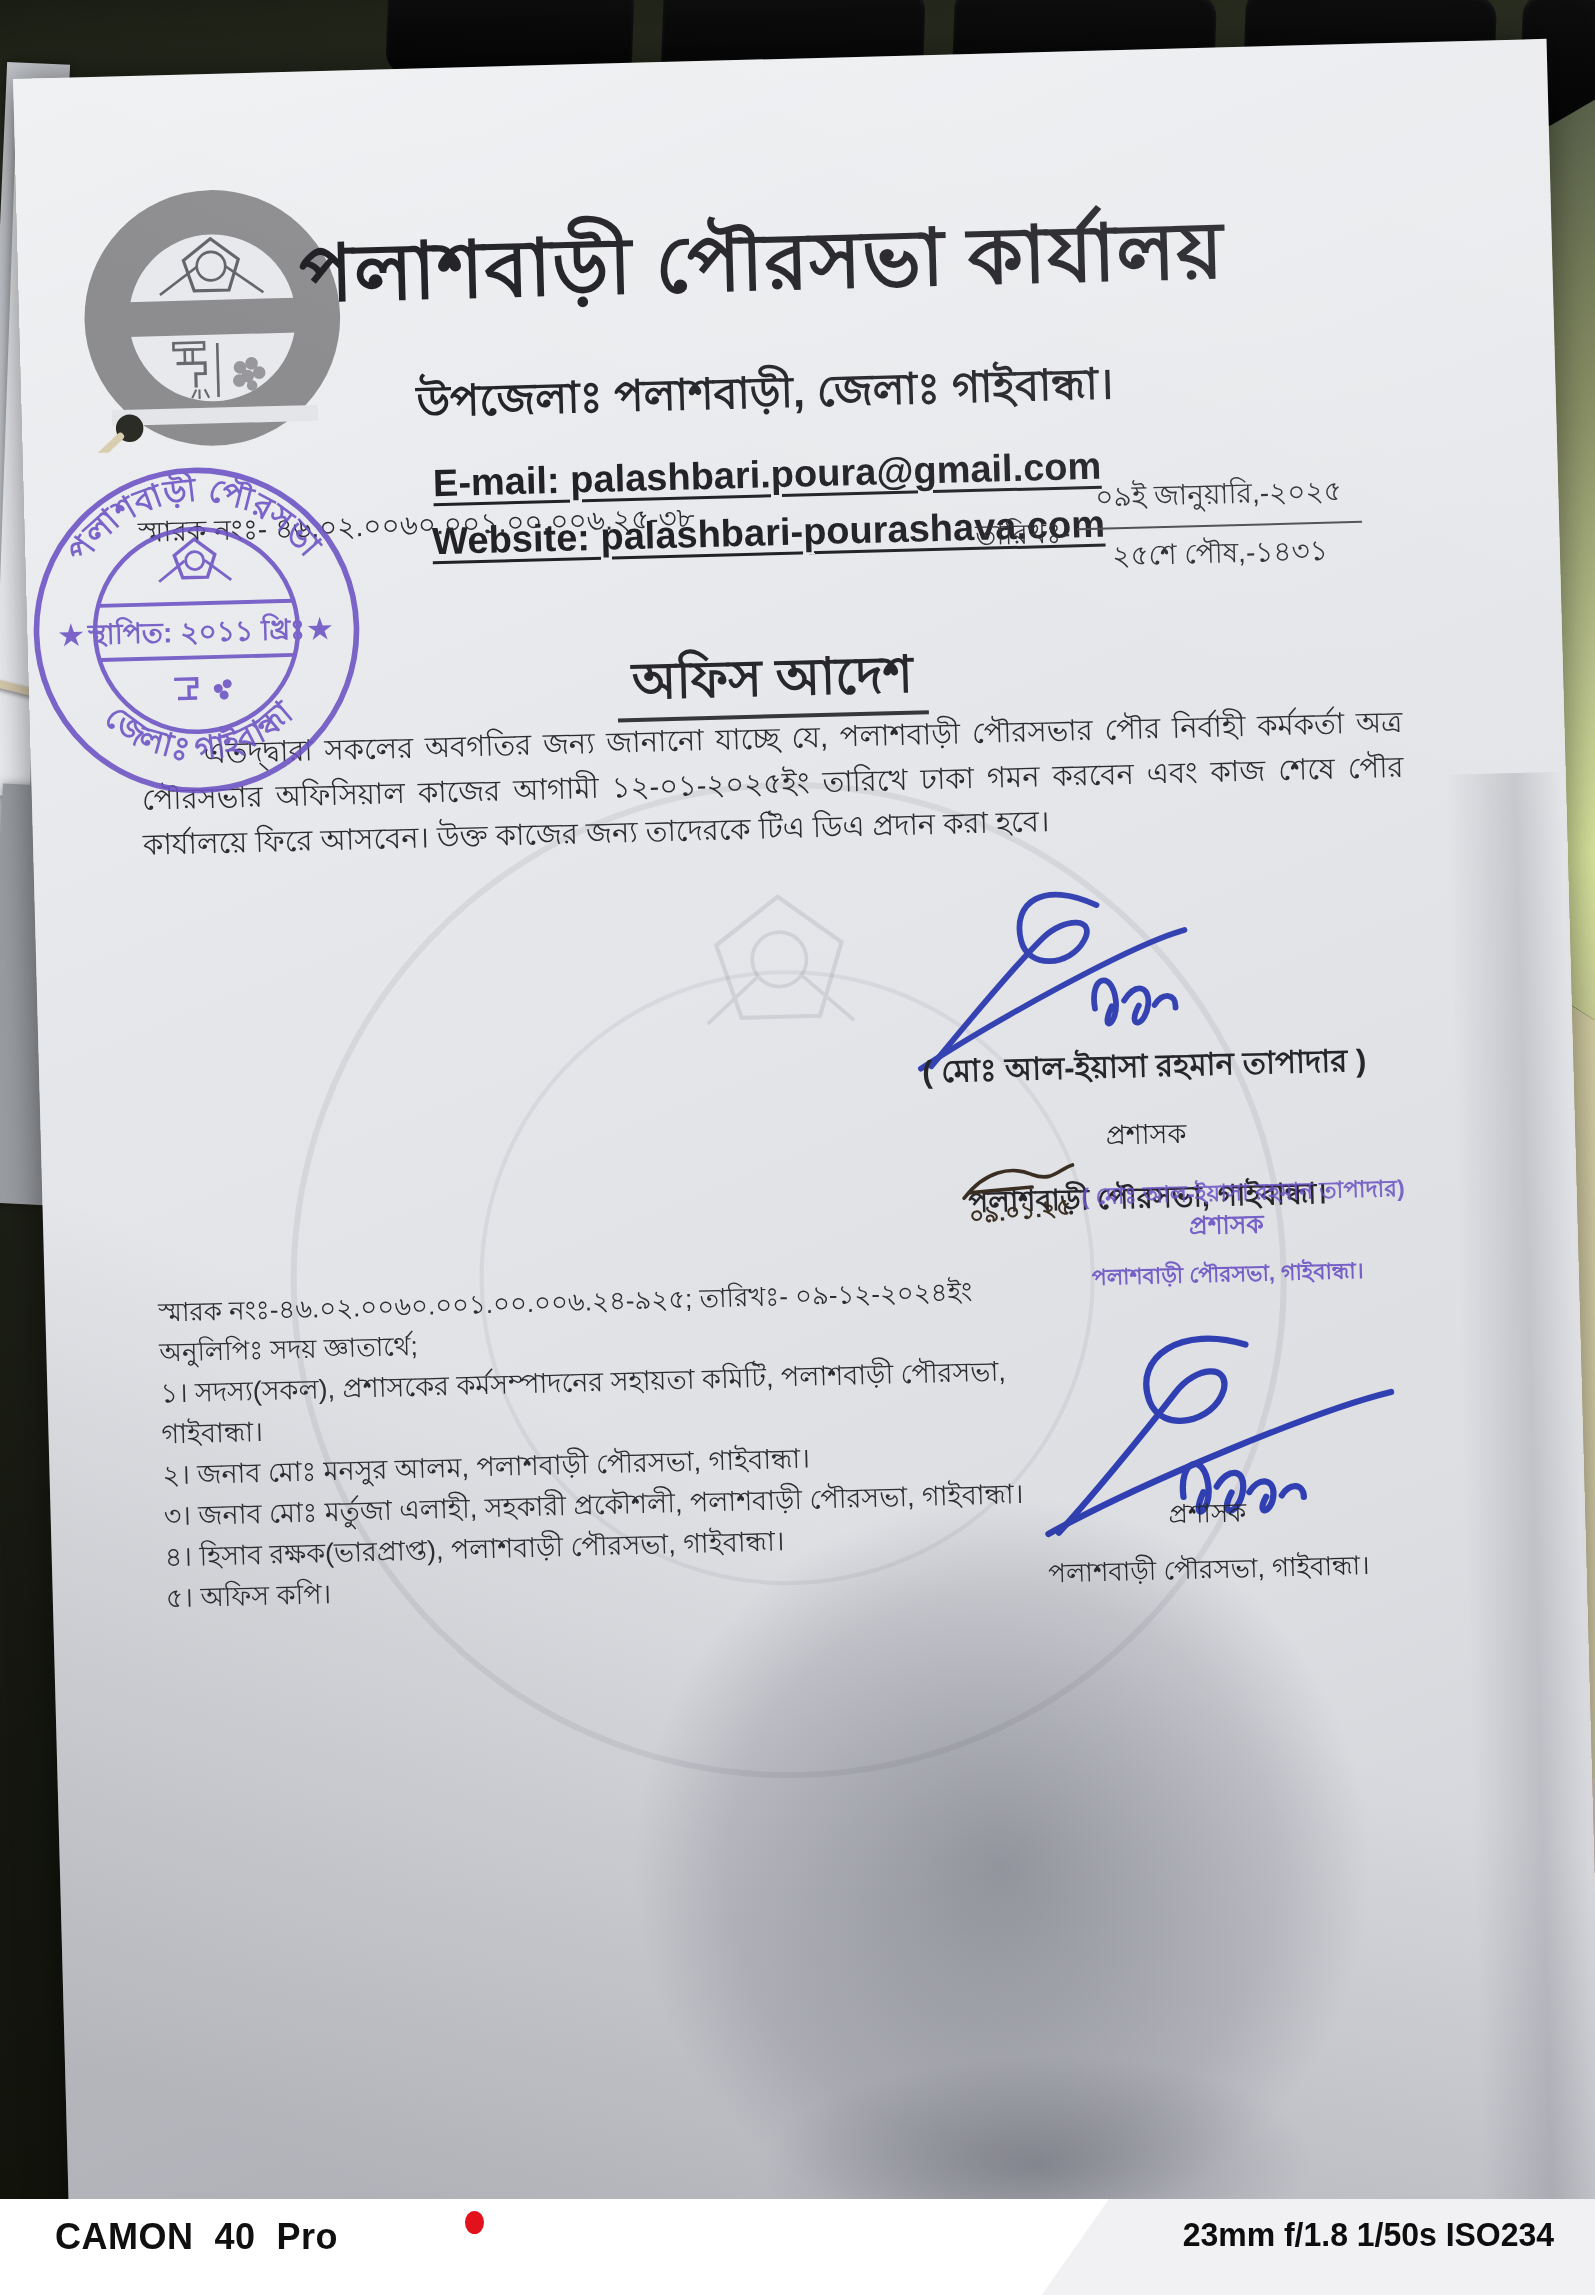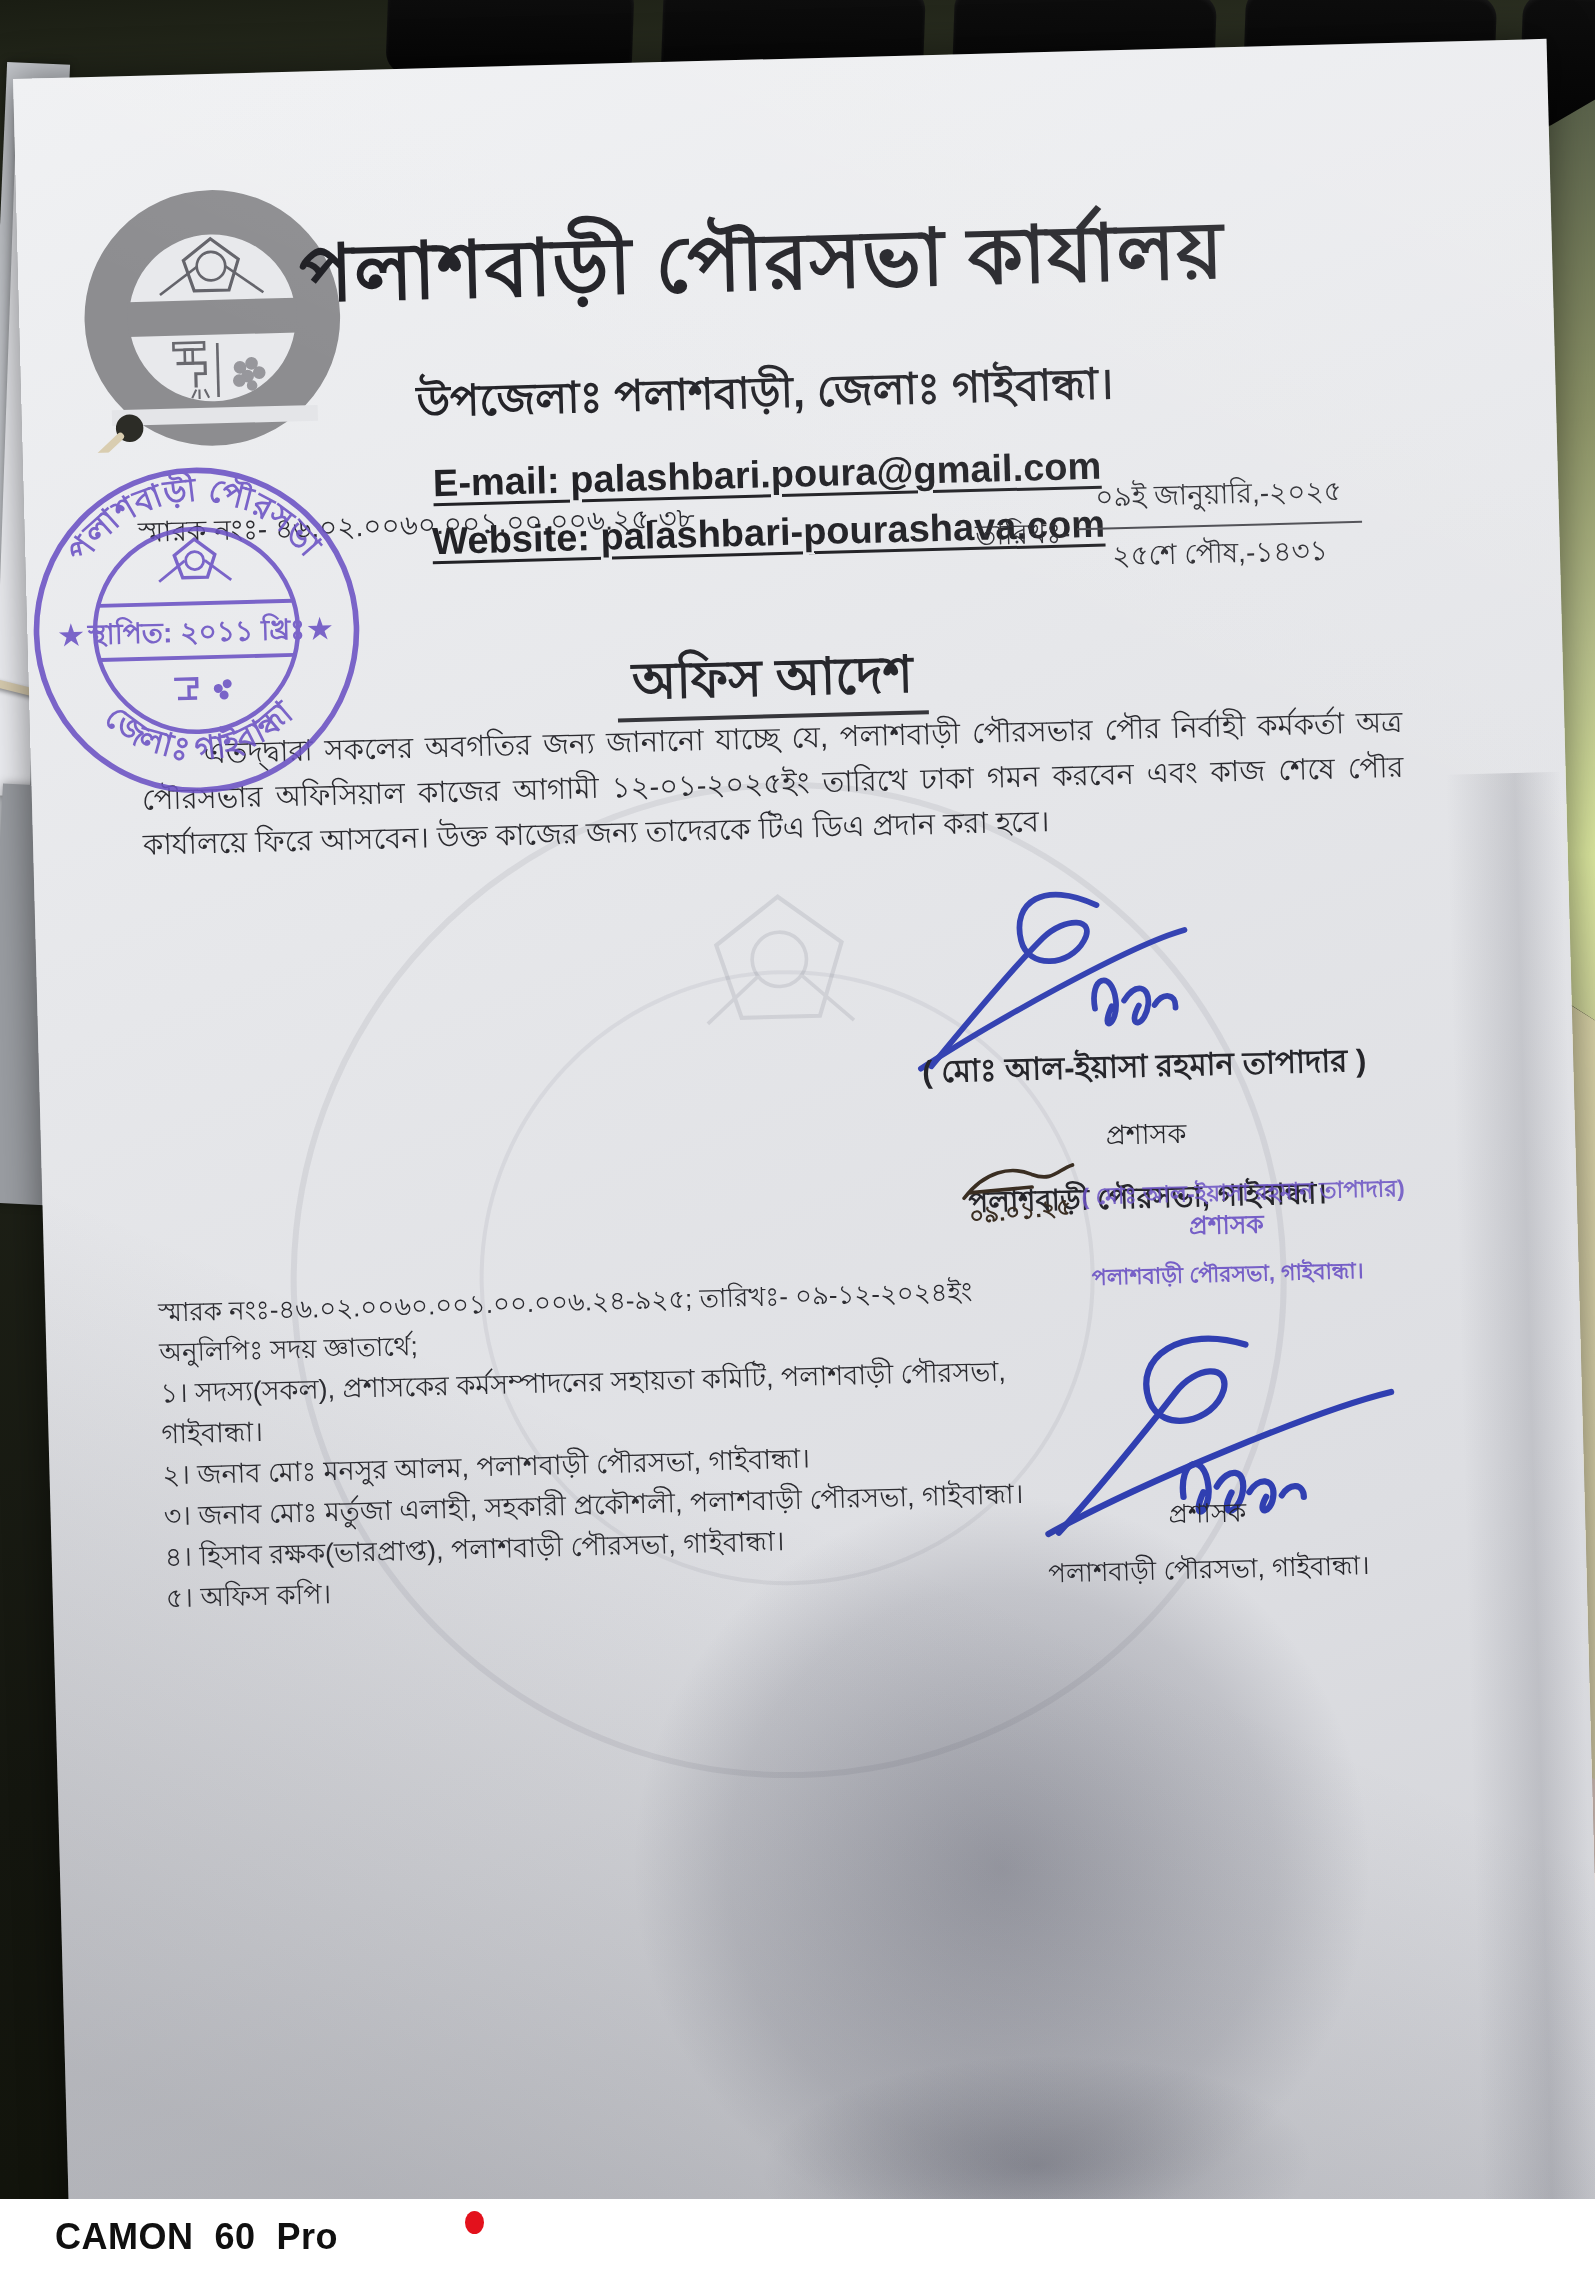--- a/index.html
+++ b/index.html
@@ -205,16 +205,19 @@
               background:radial-gradient(ellipse 46% 48% at 52% 55%, rgba(60,62,78,.40), rgba(60,62,78,.16) 58%, rgba(60,62,78,0) 78%);"></div>
   <div class="abs shade" style="left:602px;top:1937px;width:733px;height:293px;
               background:radial-gradient(ellipse 50% 50% at 50% 60%, rgba(55,57,72,.34), rgba(55,57,72,0) 75%);"></div>
   <div class="abs shade" style="left:0;top:0;width:100%;height:100%;
               background:linear-gradient(205deg, rgba(255,255,255,.12) 8%, rgba(0,0,0,0) 30%, rgba(0,0,0,0) 62%, rgba(38,40,50,.22) 92%);"></div>
   <div class="abs shade" style="left:1414px;top:733px;width:115px;height:1487px;
               background:linear-gradient(90deg, rgba(0,0,0,0), rgba(70,72,84,.18) 60%, rgba(0,0,0,0));"></div>
 </div>
 
 <div class="abs bar">
-  <div class="abs bar-left">CAMON 60 Pro</div>
+  <div class="abs bar-left">CAMON 40 Pro</div>
   <div class="abs bar-dot"></div>
+  <div class="abs bar-panel">
+    <div class="abs bar-right">23mm f/1.8 1/50s ISO234</div>
+  </div>
 </div>
 
 
 </body></html>

